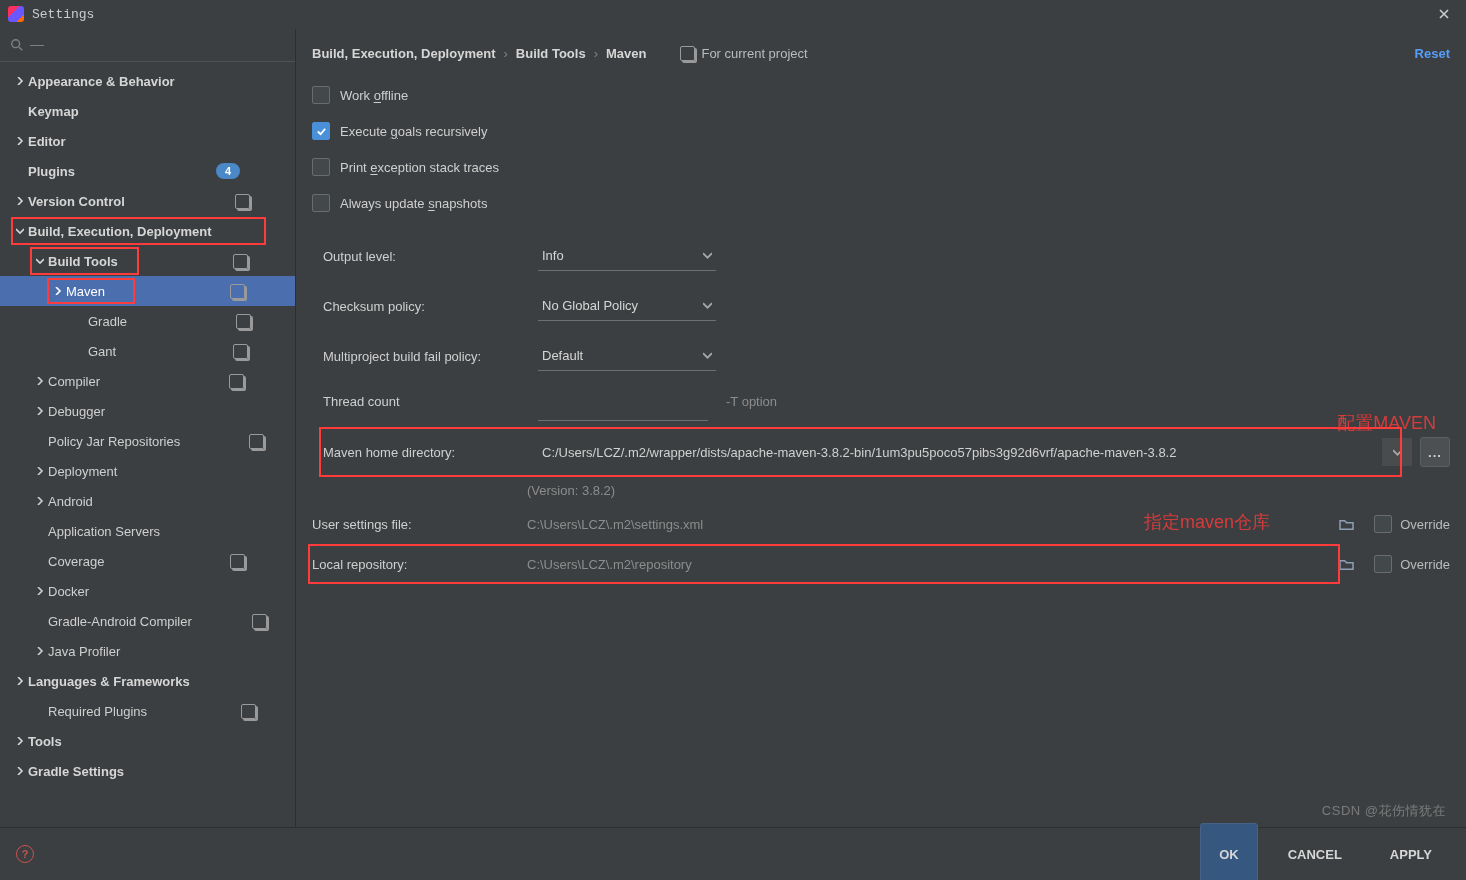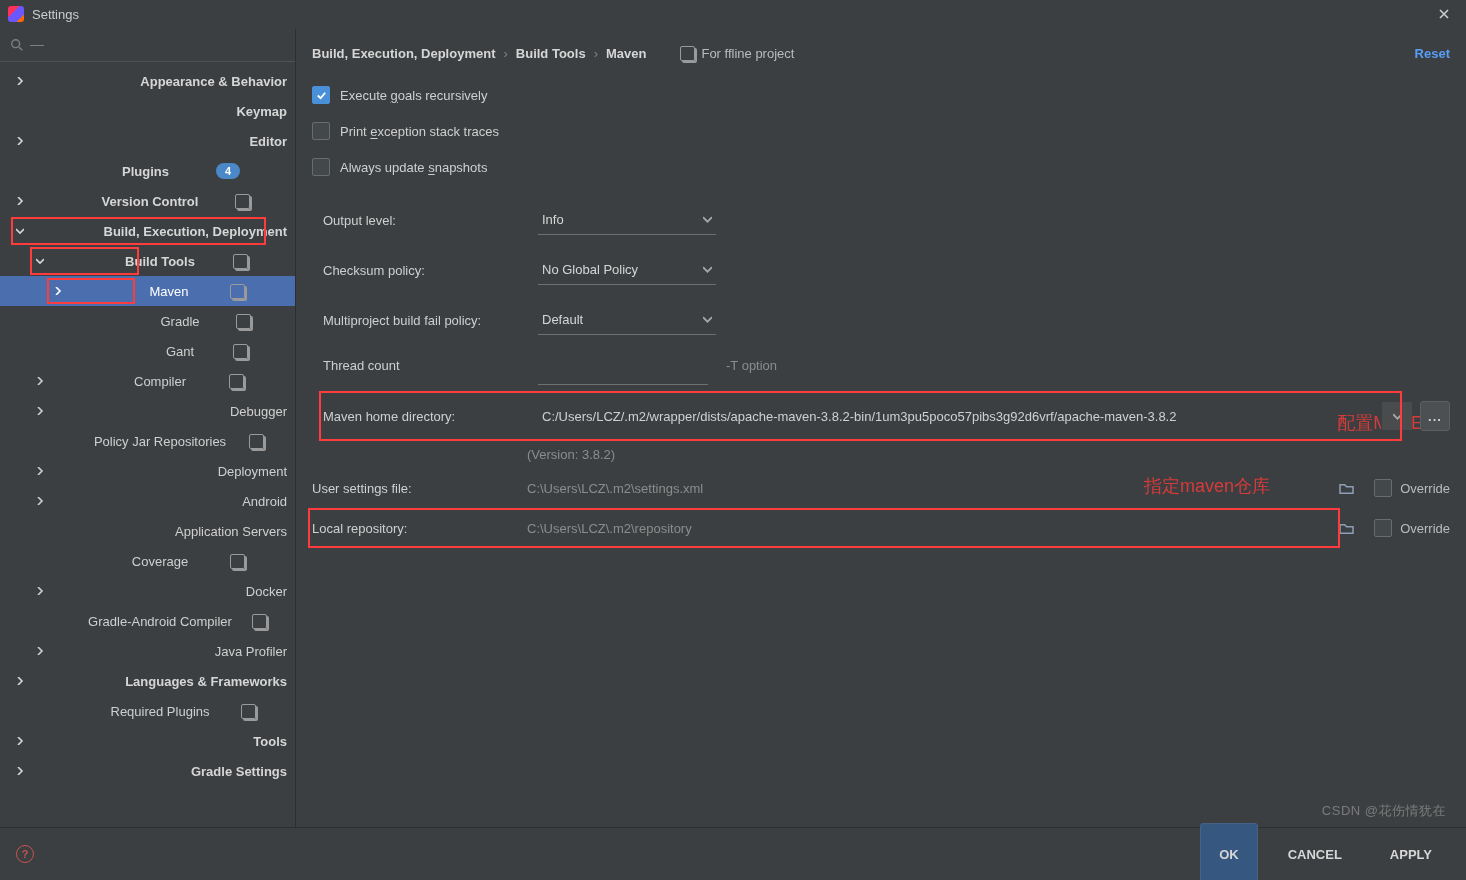--- a/index.html
+++ b/index.html
@@ -15,21 +15,21 @@
   --bluebtn:#365880;
   --bluehi:#3870a5;
   --selected:#4b6eaf;
   --link:#589df6;
   --red:#ff3b3b;
   --checkbox:#43494a;
 }
 html,body{margin:0;padding:0;width:1466px;height:880px;background:#2b2b2b;font-family:"Segoe UI","Microsoft YaHei",Arial,sans-serif;font-size:13px;color:var(--text);overflow:hidden;}
 .settings-window{position:absolute;inset:0;background:var(--bg);display:flex;flex-direction:column;}
 
-.titlebar{display:flex;align-items:center;height:28px;background:var(--bg);border-bottom:1px solid var(--bg);padding:0 8px;}
+.titlebar{display:flex;align-items:center;height:28px;background:var(--bg);border-bottom:1px solid var(--bg);padding:0 8px;font-family:Liberation Mono, monospace;}
 .titlebar .logo{width:16px;height:16px;border-radius:3px;margin-right:8px;background:linear-gradient(135deg,#fe315d 0%,#fe315d 35%,#6b57ff 36%,#6b57ff 75%,#ff6b00 76%);}
 .titlebar .title{flex:0 0 auto;color:#cccccc;}
 .titlebar .spacer{flex:1 1 auto;}
 .close-x{width:28px;height:28px;display:flex;align-items:center;justify-content:center;color:#cccccc;cursor:pointer;}
 .close-x svg{width:10px;height:10px;}
 
 .body{flex:1 1 auto;display:flex;min-height:0;}
 
 .sidebar{width:295px;flex:0 0 295px;background:var(--bg);border-right:1px solid #2e2e2e;display:flex;flex-direction:column;min-height:0;}
 .search-row{display:flex;align-items:center;height:32px;padding:0 10px;border-bottom:1px solid #515151;}
@@ -38,21 +38,21 @@
 .tree{flex:1 1 auto;overflow:hidden;padding-top:4px;}
 .tree-item{position:relative;height:30px;display:flex;align-items:center;color:var(--text3);cursor:pointer;padding-right:8px;}
 .tree-item.depth0{padding-left:12px;}
 .tree-item.depth1{padding-left:32px;}
 .tree-item.depth2{padding-left:50px;}
 .tree-item.depth3{padding-left:72px;}
 .tree-item .chev{width:16px;display:flex;align-items:center;justify-content:center;margin-right:0;}
 .tree-item .chev svg{width:8px;height:8px;}
 .tree-item.nolead .chev{visibility:hidden;}
 .tree-item.bold{font-weight:700;color:#d6d6d6;}
-.tree-item .lbl{flex:1 1 auto;white-space:nowrap;overflow:hidden;text-overflow:ellipsis;text-align:right;}
+.tree-item .lbl{flex:1 1 auto;white-space:nowrap;overflow:hidden;text-overflow:ellipsis;}
 .tree-item.selected{background:var(--selected);color:#ffffff;}
 .tree-item .right{margin-left:auto;display:flex;align-items:center;gap:8px;}
 .copy-ind{width:13px;height:13px;border:1px solid #9a9a9a;border-radius:2px;box-shadow:2px 2px 0 0 #9a9a9a;display:inline-block;}
 .badge{background:#4a88c7;color:#ffffff;border-radius:8px;min-width:16px;height:16px;display:inline-flex;align-items:center;justify-content:center;font-size:11px;padding:0 4px;font-weight:600;}
 .red-box{position:absolute;border:2px solid var(--red);pointer-events:none;}
 
 .right{flex:1 1 auto;display:flex;flex-direction:column;min-height:0;position:relative;}
 .breadcrumbs{display:flex;align-items:center;height:48px;padding:0 16px;gap:4px;}
 .crumb{color:#d6d6d6;font-weight:700;}
 .crumb.last{}
@@ -368,27 +368,31 @@
 
     <div class="right">
       <div class="breadcrumbs">
         <span class="crumb">Build, Execution, Deployment</span>
         <span class="crumb-sep">›</span>
         <span class="crumb">Build Tools</span>
         <span class="crumb-sep">›</span>
         <span class="crumb last">Maven</span>
         <span class="scope">
           <span class="copy-ind"></span>
-          <span>For ffline project</span>
+          <span>For current project</span>
         </span>
         <span class="reset">Reset</span>
       </div>
 
       <div class="form">
 
+        <div class="check-row">
+          <span class="cbox"></span>
+          <span class="clabel">Work <span class="ul">o</span>ffline</span>
+        </div>
 
 
         <div class="check-row">
           <span class="cbox checked">
               <svg viewBox="0 0 12 12">
                 <path d="M2 6 L5 9 L10 3" stroke-width="2"></path>
               </svg>
             </span>
           <span class="clabel">Execute <span class="ul">g</span>oals recursively</span>
         </div>

